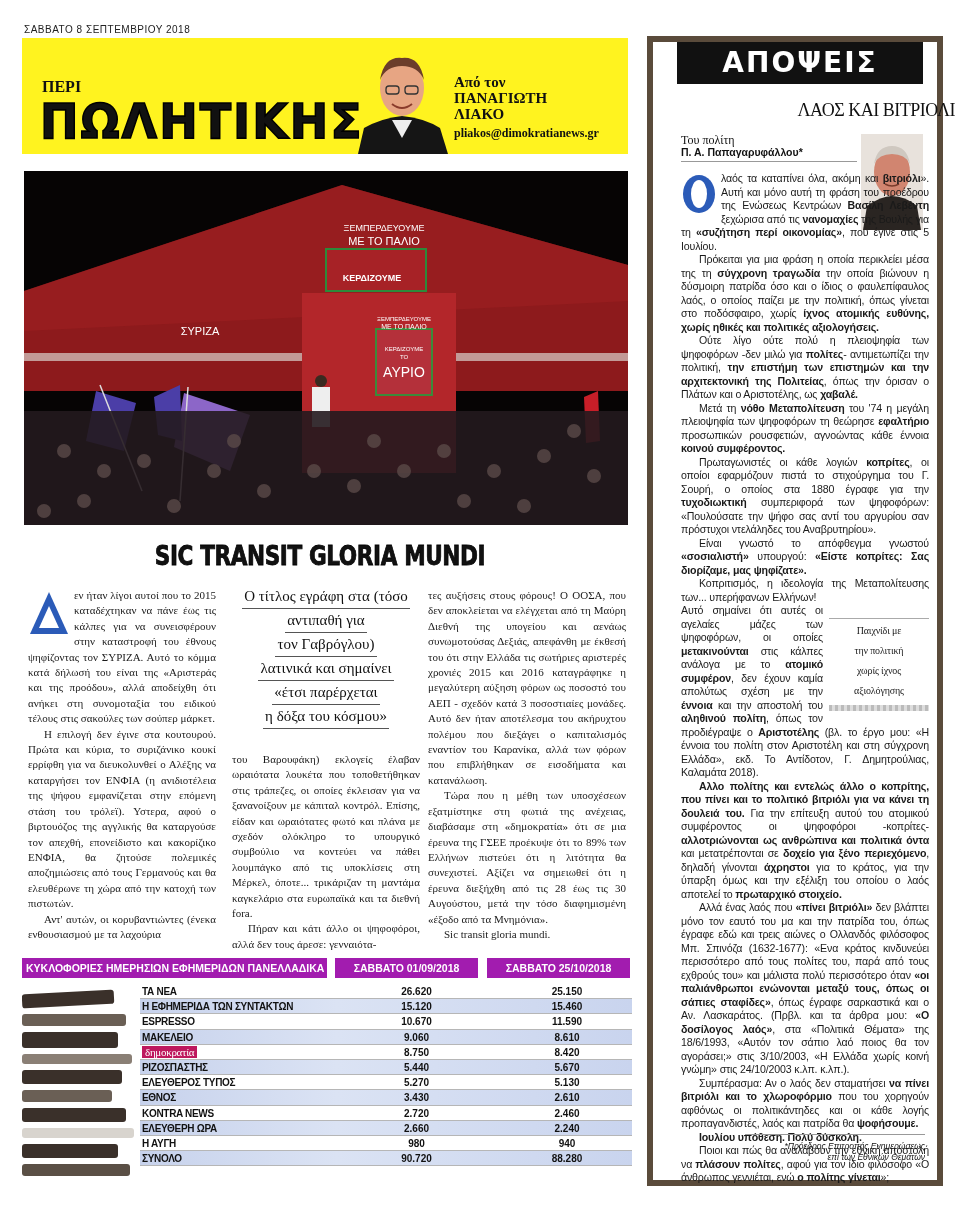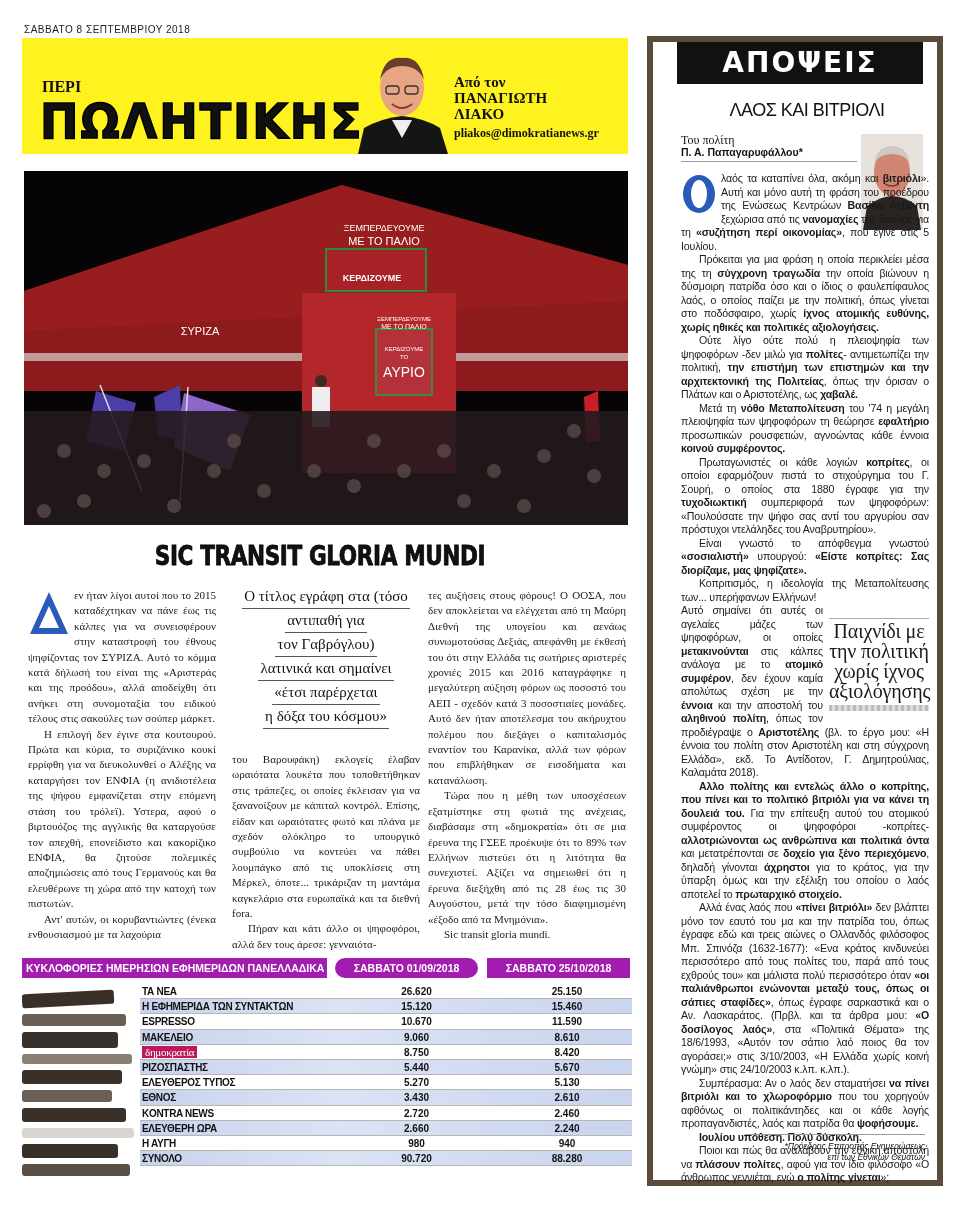--- a/index.html
+++ b/index.html
@@ -28,45 +28,45 @@
   .c3 { left: 428px; top: 588px; width: 198px; }
   .dropcap { float: left; width: 42px; height: 46px; margin: 2px 4px 0 0; }
   .pull { position: absolute; left: 238px; top: 585px; width: 176px; text-align: center; font-family: "Liberation Serif", serif; font-size: 15px; line-height: 23px; }
   .pull div { border-bottom: 1px solid #555; display: inline-block; padding: 0 2px; }
 
   
   .table { position: absolute; left: 22px; top: 958px; width: 610px; height: 222px; font-family: "Liberation Sans", sans-serif; }
   .thead { display: flex; height: 20px; margin-bottom: 6px; }
   .th { background: #a21caf; color: #fff; font-weight: bold; font-size: 10.5px; line-height: 20px; height: 20px; transform-origin: left; }
   .th.t1 { width: 305px; padding-left: 4px; }
-  .th.t2 { width: 143px; margin-left: 8px; text-align: center; border-radius: 10px; }
+  .th.t2 { width: 143px; margin-left: 8px; text-align: center; }
   .th.t3 { width: 143px; margin-left: 9px; text-align: center; }
   .rows { position: relative; }
   .papers { position: absolute; left: 0; top: 0; width: 118px; height: 196px; }
   .row { display: flex; height: 15.2px; font-size: 10px; font-weight: bold; line-height: 15px; border-bottom: 1px solid #b6b6b6; margin-left: 118px; }
   .row.alt { background: linear-gradient(90deg, #c7d2ec, #dbe3f4 40%, #c9d4ee); }
   .row .nm { width: 195px; padding-left: 2px; white-space: nowrap; letter-spacing: -0.3px; }
   .row .v1 { width: 145px; text-align: center; padding-left: 18px; }
   .row .v2 { width: 150px; text-align: center; padding-left: 24px; }
   .row .nm.badge span { background: #be185d; color: #fff; font-family: "Liberation Serif", serif; font-weight: normal; font-size: 11px; padding: 0 3px; }
 
   
   .opinion { position: absolute; left: 647px; top: 36px; width: 296px; height: 1150px; background: #fff; border: 6px solid #5a4b3b; }
   .op-head { position: absolute; left: 24px; top: 0; width: 246px; height: 42px; background: #111; color: #fff; text-align: center; font-family: "DejaVu Sans", sans-serif; font-weight: 900; font-size: 28px; line-height: 42px; letter-spacing: 2px; }
-  .op-title { position: absolute; left: 12px; width: 284px; top: 58px; text-align: center; font-family: Liberation Sans, sans-serif; font-size: 18px; letter-spacing: -0.5px; }
+  .op-title { position: absolute; left: 18px; width: 284px; top: 58px; text-align: right; font-family: Liberation Serif, serif; font-size: 18px; letter-spacing: -0.5px; }
   .op-author-pre { position: absolute; left: 28px; top: 91px; font-family: "Liberation Serif", serif; font-size: 12px; }
   .op-author { position: absolute; left: 28px; top: 104px; font-size: 10.5px; font-weight: bold; }
   .op-line { position: absolute; left: 28px; top: 119px; width: 176px; height: 1px; background: #999; }
   .op-photo { position: absolute; left: 208px; top: 92px; width: 62px; height: 96px; }
   .op-text { position: absolute; left: 28px; top: 130px; width: 248px; font-size: 10.6px; line-height: 13.5px; text-align: justify; color: #1a1a1a; letter-spacing: -0.15px; }
   .op-text p { text-indent: 18px; }
   .op-text p.noind { text-indent: 0; }
   .op-text b { font-weight: bold; }
   .op-drop { float: left; width: 36px; height: 40px; margin: 2px 4px 0 0; }
-  .op-pull { float: right; width: 100px; margin: 14px 0 4px 6px; text-align: center; font-family: "Liberation Serif", serif; font-size: 20px; line-height: 20px; border-top: 1px solid #aaa; padding-top: 2px; }
+  .op-pull { float: right; width: 100px; margin: 14px 0 4px 6px; text-align: center; font-family: "Liberation Serif", serif; font-size: 10px; line-height: 20px; border-top: 1px solid #aaa; padding-top: 2px; }
   .op-pull .rule { display: block; height: 6px; margin-top: 4px; background: repeating-linear-gradient(90deg,#bbb 0 3px,#ddd 3px 6px); }
   .op-foot { position: absolute; right: 12px; top: 1092px; width: 180px; border-top: 1px solid #999; text-align: right; font-size: 8.5px; font-style: italic; line-height: 11px; padding-top: 6px; }
 </style>
 </head>
 <body>
 
 <div class="dateline">ΣΑΒΒΑΤΟ 8 ΣΕΠΤΕΜΒΡΙΟΥ 2018</div>
 
 <div class="header">
   <div class="peri">ΠΕΡΙ</div>

